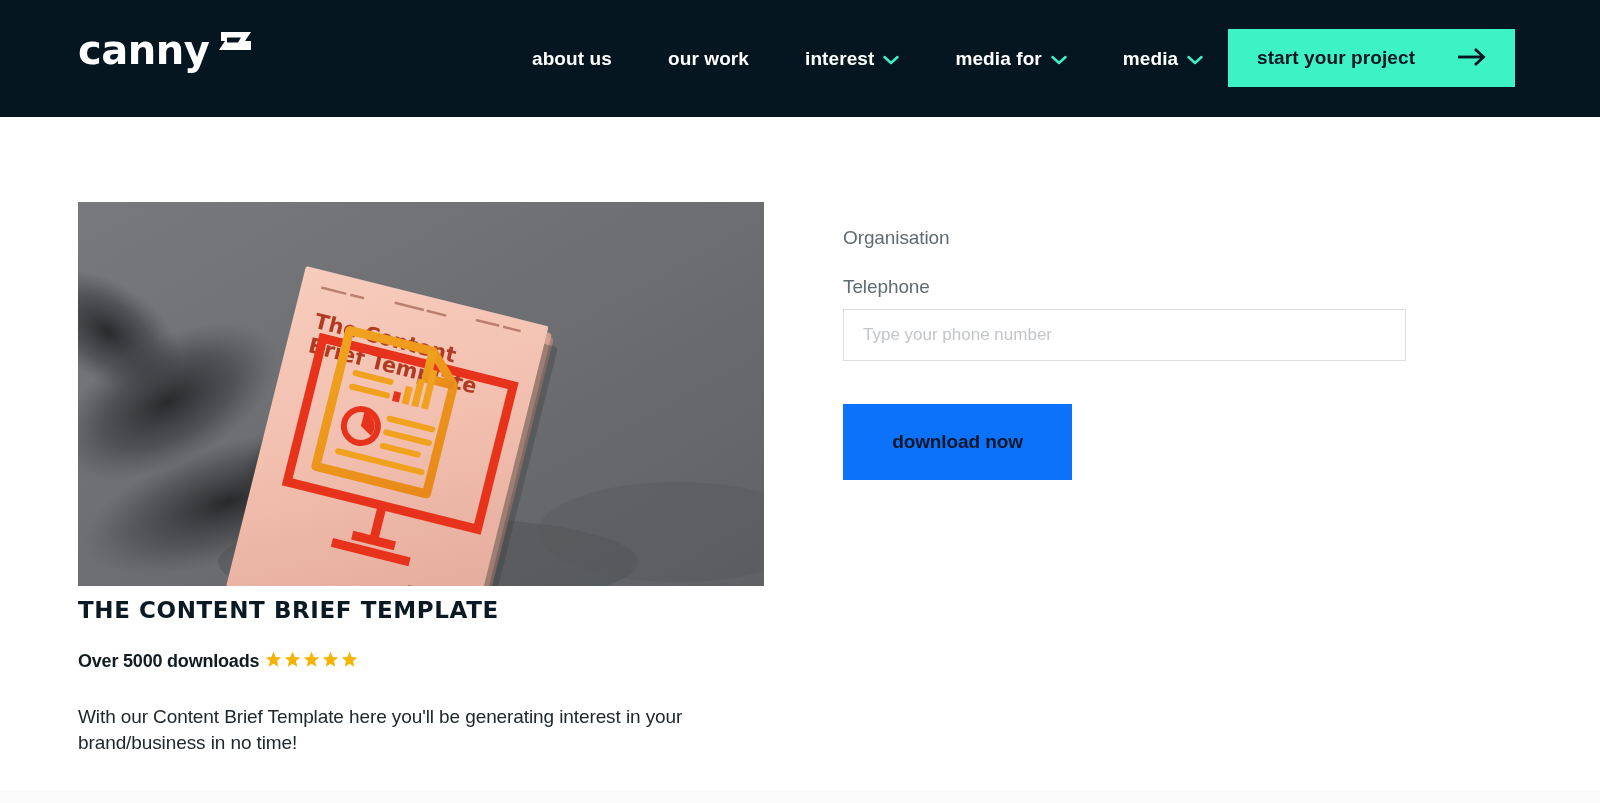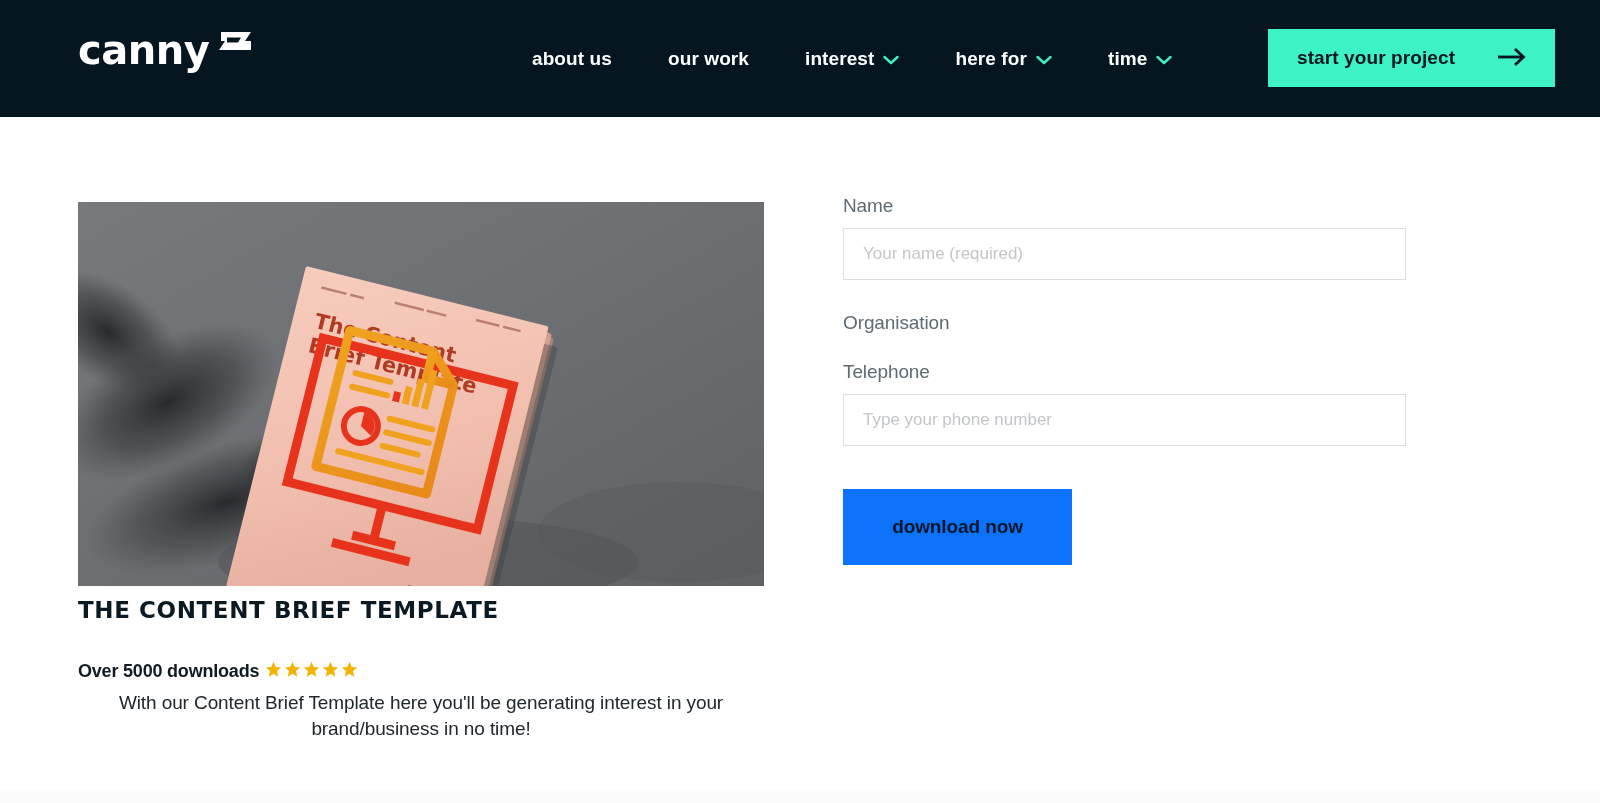--- a/index.html
+++ b/index.html
@@ -56,21 +56,21 @@
     padding: 0 28px;
     cursor: pointer;
     white-space: nowrap;
     letter-spacing: 0.1px;
   }
   .nav-item:first-child { padding-left: 12px; }
   .chev { display: block; }
 
   .cta-button {
     position: absolute;
-    left: 1268px;
+    left: 1228px;
     top: 29px;
     width: 287px;
     height: 58px;
     background: #3DF2C4;
     border: none;
     display: flex;
     align-items: center;
     justify-content: space-between;
     padding: 0 27px 0 29px;
     cursor: pointer;
@@ -105,40 +105,39 @@
   .resource-title {
     margin-top: 12px;
     font-size: 23px;
     font-weight: 800;
     color: #0B1A22;
     letter-spacing: 0.6px;
     font-family: "DejaVu Sans", sans-serif;
     line-height: 1.1;
   }
   .downloads-row {
-    margin-top: 38px;
+    margin-top: 28px;
     display: flex;
     align-items: center;
     gap: 6px;
   }
   .downloads-text {
     font-size: 18px;
     font-weight: 700;
     color: #111c22;
     letter-spacing: -0.2px;
   }
   .stars { display: flex; gap: 2px; align-items: center; }
   .resource-desc {
-    margin-top: 8px;
+    margin-top: 32px;
     font-size: 19px;
     line-height: 1.37;
     color: #20282d;
     max-width: 690px;
     letter-spacing: -0.1px;
-    text-align: center;
   }
 
   
   .form-col {
     position: absolute;
     left: 843px;
     top: 78px;
     width: 563px;
   }
   .field { margin-bottom: 0; }
@@ -213,30 +212,30 @@
     <div class="nav-item">
       <span>interest</span>
       <span class="chev">
         <svg width="16" height="10" viewBox="0 0 16 10">
             <path d="M1.5 2 L8 8 L14.5 2" stroke="#3DF2C4" stroke-width="2.4" fill="none" stroke-linecap="round" stroke-linejoin="round"></path>
           </svg>
       </span>
     </div>
 
     <div class="nav-item">
-      <span>here for</span>
+      <span>media for</span>
       <span class="chev">
         <svg width="16" height="10" viewBox="0 0 16 10">
             <path d="M1.5 2 L8 8 L14.5 2" stroke="#3DF2C4" stroke-width="2.4" fill="none" stroke-linecap="round" stroke-linejoin="round"></path>
           </svg>
       </span>
     </div>
 
     <div class="nav-item">
-      <span>time</span>
+      <span>media</span>
       <span class="chev">
         <svg width="16" height="10" viewBox="0 0 16 10">
             <path d="M1.5 2 L8 8 L14.5 2" stroke="#3DF2C4" stroke-width="2.4" fill="none" stroke-linecap="round" stroke-linejoin="round"></path>
           </svg>
       </span>
     </div>
 
   </nav>
 
   <button class="cta-button">
@@ -373,24 +372,20 @@
               <path d="M10 1 L12.6 7.1 L19 7.6 L14.1 11.9 L15.6 18.4 L10 14.9 L4.4 18.4 L5.9 11.9 L1 7.6 L7.4 7.1 Z" fill="#F5B301"></path>
             </svg></span>
       </span>
     </div>
 
     <p class="resource-desc">With our Content Brief Template here you'll be generating interest in your brand/business in no time!</p>
   </section>
 
   <form class="form-col">
 
-    <div class="field">
-      <label class="field-label">Name</label>
-      <input class="field-input" type="text" placeholder="Your name (required)" style="">
-    </div>
     <div class="field-gap"></div>
 
     <div class="field-gap"></div>
 
     <div class="field">
       <label class="field-label">Organisation</label>
     </div>
     <div class="field-gap"></div>
 
     <div class="field">

